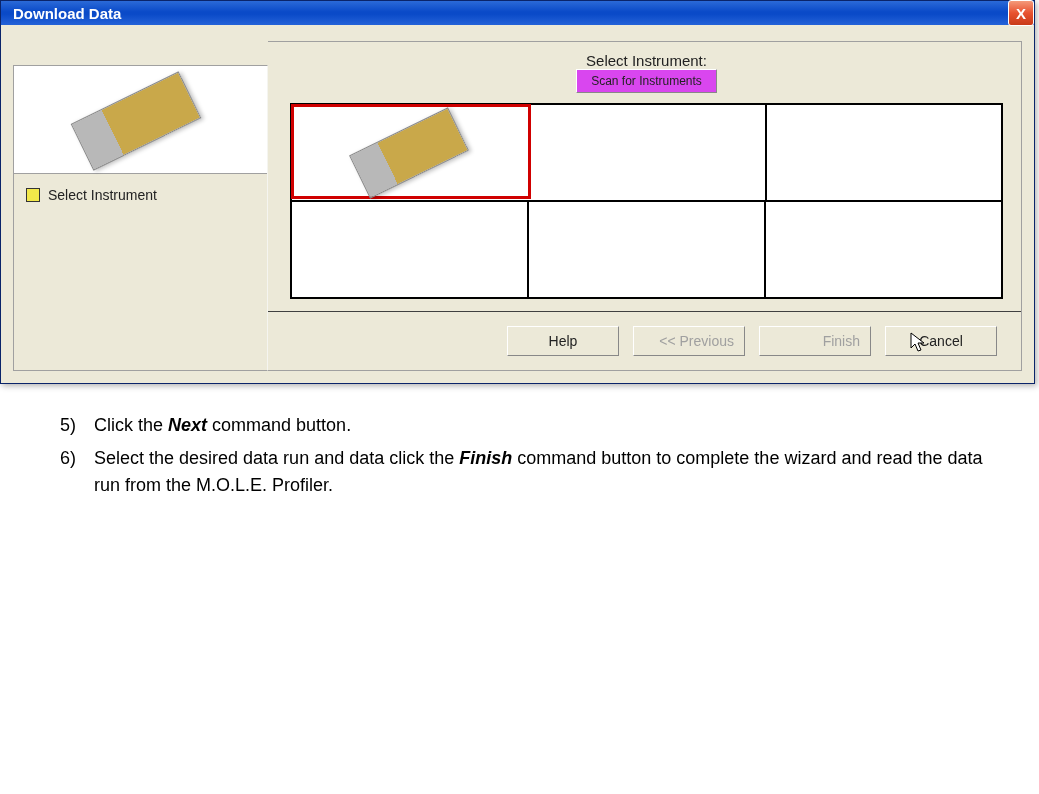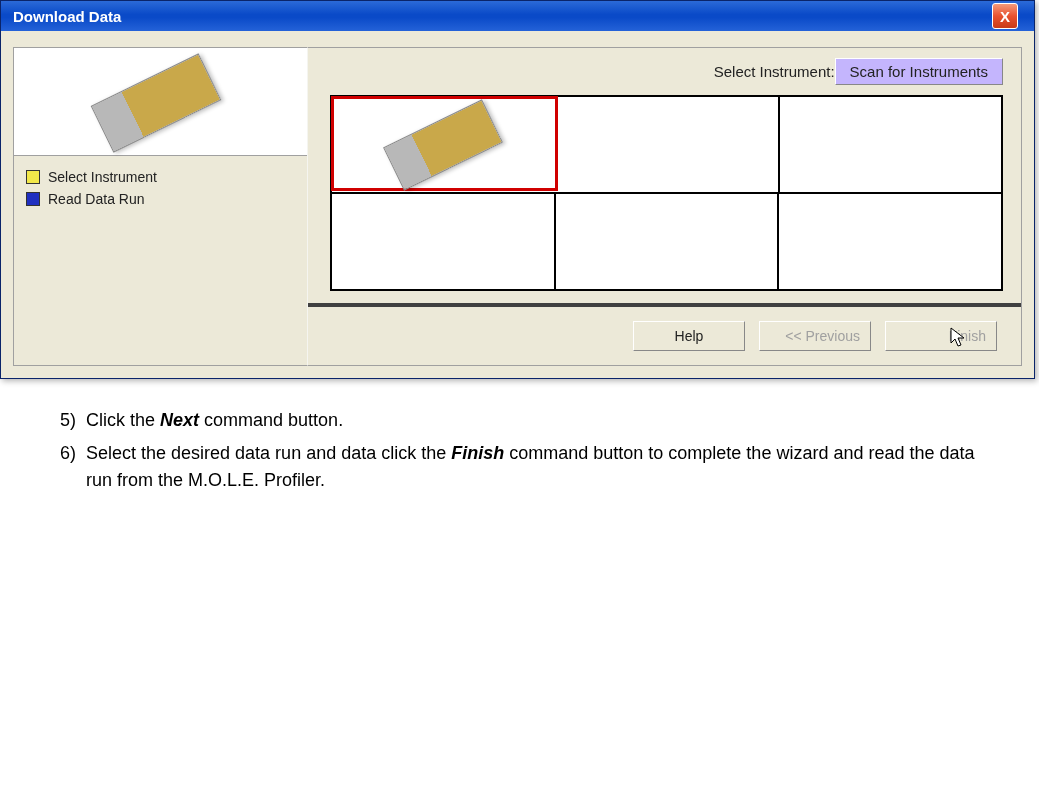--- a/index.html
+++ b/index.html
@@ -11,26 +11,26 @@
       font-family: Tahoma, Arial, sans-serif;
       font-size: 13px;
       background: #ffffff;
     }
     .dialog {
       width: 1035px;
       border: 1px solid #0a246a;
       box-shadow: 2px 2px 6px rgba(0,0,0,0.3);
     }
     .titlebar {
-      height: 30px;
+      height: 24px;
       background: linear-gradient(to bottom, #2b6ad8 0%, #0a4ac8 45%, #0a4ac8 55%, #2462d8 100%);
       display: flex;
       align-items: center;
       justify-content: space-between;
-      padding: 0 16px 0 12px;
+      padding: 0 0 0 12px;
       color: #ffffff;
       font-weight: bold;
       font-size: 15px;
     }
     .close-btn {
       width: 26px;
       height: 26px;
       background: linear-gradient(to bottom, #f49a7a 0%, #e85230 50%, #c83a18 100%);
       border: 1px solid #ffffff;
       border-radius: 3px;
@@ -47,26 +47,27 @@
       padding: 16px 12px 12px 12px;
       display: flex;
       flex-direction: column;
       gap: 0;
     }
     .main-content {
       display: flex;
       gap: 0;
     }
     .left-panel {
-      width: 295px;
+      width: 255px;
       background: #ece9d8;
       border: 1px solid #a0a0a0;
       border-right: 1px solid #f5f5f0;
       display: flex;
       flex-direction: column;
+      margin-top: 24px;
     }
     .preview-box {
       background: #ffffff;
       border-bottom: 1px solid #a0a0a0;
       height: 108px;
       display: flex;
       align-items: center;
       justify-content: center;
       padding: 8px;
     }
@@ -121,32 +122,33 @@
       border: 1px solid #a0a0a0;
       border-left: none;
       background: #ece9d8;
       display: flex;
       flex-direction: column;
       position: relative;
     }
     .panel-header {
       display: flex;
       align-items: center;
-      justify-content: flex-end;
+      justify-content: flex-start;
       padding: 10px 18px 10px 22px;
       font-size: 15px;
       color: #222;
+      flex-direction: column;
     }
     .scan-btn {
-      background: #c4b5fd;
+      background: #d946ef;
       border: 1px solid #888;
       border-top-color: #fff;
       border-left-color: #fff;
       padding: 4px 14px;
-      font-size: 15px;
+      font-size: 12px;
       cursor: pointer;
       color: #222;
     }
     .grid-container {
       margin: 0 18px 12px 22px;
       border: 2px solid #000;
       background: #ffffff;
     }
     .grid-row {
       display: flex;
@@ -173,21 +175,21 @@
     }
     .panel-fill {
       flex: 1;
       background: #ece9d8;
     }
     .button-row {
       display: flex;
       justify-content: flex-end;
       gap: 14px;
       padding: 14px 24px 14px 24px;
-      border-top: 4px solid #404040;
+      border-top: 1px solid #404040;
       position: relative;
     }
     .cmd-btn {
       min-width: 112px;
       padding: 6px 10px;
       background: #ece9d8;
       border: 1px solid #888;
       border-top-color: #fff;
       border-left-color: #fff;
       font-size: 14px;
@@ -214,20 +216,21 @@
       display: flex;
       gap: 10px;
       margin-bottom: 6px;
     }
     .instructions .num {
       min-width: 24px;
       text-align: right;
     }
     .instructions .text {
       flex: 1;
+      margin-left: 8px;
     }
     .cursor-pointer {
       position: absolute;
       left: 642px;
       top: 20px;
       width: 18px;
       height: 22px;
       z-index: 10;
       pointer-events: none;
     }
@@ -251,24 +254,20 @@
         <div class="preview-box">
           <div class="device-img">
             <div class="device-board"></div>
           </div>
         </div>
         <div class="steps-list">
           <div class="step-item">
             <span class="step-icon yellow"></span>
             <span>Select Instrument</span>
           </div>
-          <div class="step-item">
-            <span class="step-icon blue"></span>
-            <span>Read Data Run</span>
-          </div>
         </div>
       </div>
 
       <div class="right-panel">
         <div class="panel-header">
           <span>Select Instrument:</span>
           <button class="scan-btn">Scan for Instruments</button>
         </div>
 
         <div class="grid-container">
@@ -287,20 +286,21 @@
             <div class="grid-cell"></div>
           </div>
         </div>
 
         <div class="panel-fill"></div>
 
         <div class="button-row">
           <button class="cmd-btn">Help</button>
           <button class="cmd-btn" disabled="">&lt;&lt; Previous</button>
           <button class="cmd-btn" disabled="">Finish</button>
+          <button class="cmd-btn">Cancel</button>
           <svg class="cursor-pointer" viewBox="0 0 18 22">
             <path d="M1 1 L1 16 L5 12 L8 19 L11 18 L8 11 L14 11 Z" fill="#ffffff" stroke="#000000" stroke-width="1"></path>
           </svg>
         </div>
 
       </div>
     </div>
   </div>
 </div>
 

